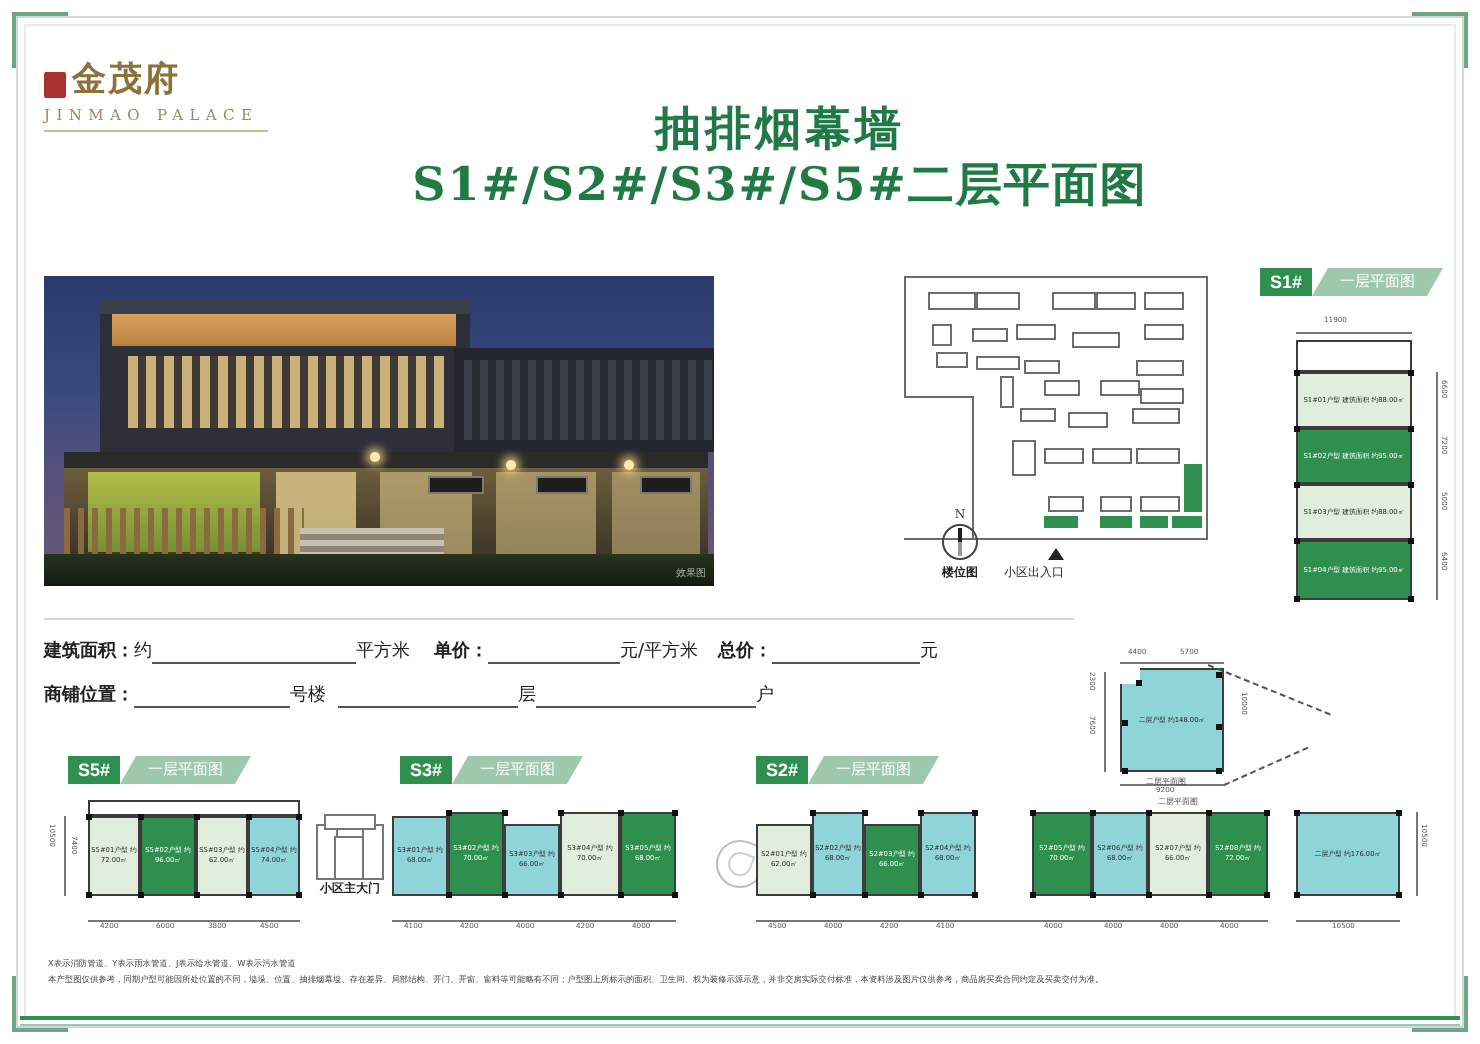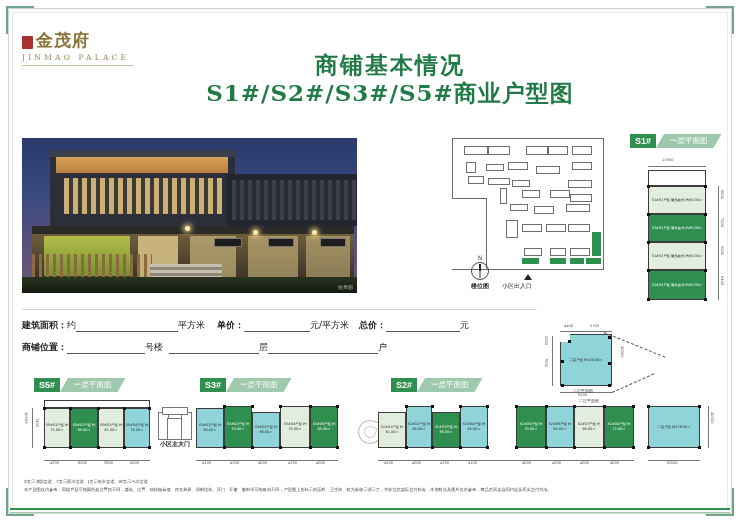--- a/index.html
+++ b/index.html
@@ -161,22 +161,22 @@
   <div class="logo">
     <div class="logo-mark">
       <div class="logo-seal"></div>
       <div class="logo-cn">金茂府</div>
     </div>
     <div class="logo-en">JINMAO PALACE</div>
     <div class="logo-rule"></div>
   </div>
 
   <div class="title-wrap">
-    <div class="title1">商铺基本情况</div>
-    <div class="title2">S1#/S2#/S3#/S5#商业户型图</div>
+    <div class="title1">抽排烟幕墙</div>
+    <div class="title2">S1#/S2#/S3#/S5#二层平面图</div>
   </div>
 
   <div class="photo">
     <div class="sky"></div>
     <div class="bld-main"></div>
     <div class="soffit"></div>
     <div class="glassrow"></div>
     <div class="bld-right"></div>
     <div class="grid-r"></div>
     <div class="canopy"></div>
@@ -416,21 +416,21 @@
     <div class="dimline" style="left:0px;top:62px;width:142px;height:.6px;"></div>
     <div class="dimtxt" style="left:6px;top:63px;">4100</div>
     <div class="dimtxt" style="left:34px;top:63px;">4200</div>
     <div class="dimtxt" style="left:62px;top:63px;">4000</div>
     <div class="dimtxt" style="left:92px;top:63px;">4200</div>
     <div class="dimtxt" style="left:120px;top:63px;">4000</div>
   </div>
 
   <div class="swirl"></div>
 
-  <div class="badge" style="left:378px;top:378px;margin-left:13px;">
+  <div class="badge" style="left:378px;top:378px;">
     <div class="badge-n">S2#</div>
     <div class="badge-t">一层平面图</div>
   </div>
   <div class="plan" style="left:378px;top:398px;width:340px;height:72px;">
     <div class="unit u-light" style="left:0px;top:14px;width:28px;height:36px;">
       <div class="utxt">S2#01户型
 约62.00㎡</div>
     </div>
     <div class="unit u-cyan" style="left:28px;top:8px;width:26px;height:42px;">
       <div class="utxt">S2#02户型

